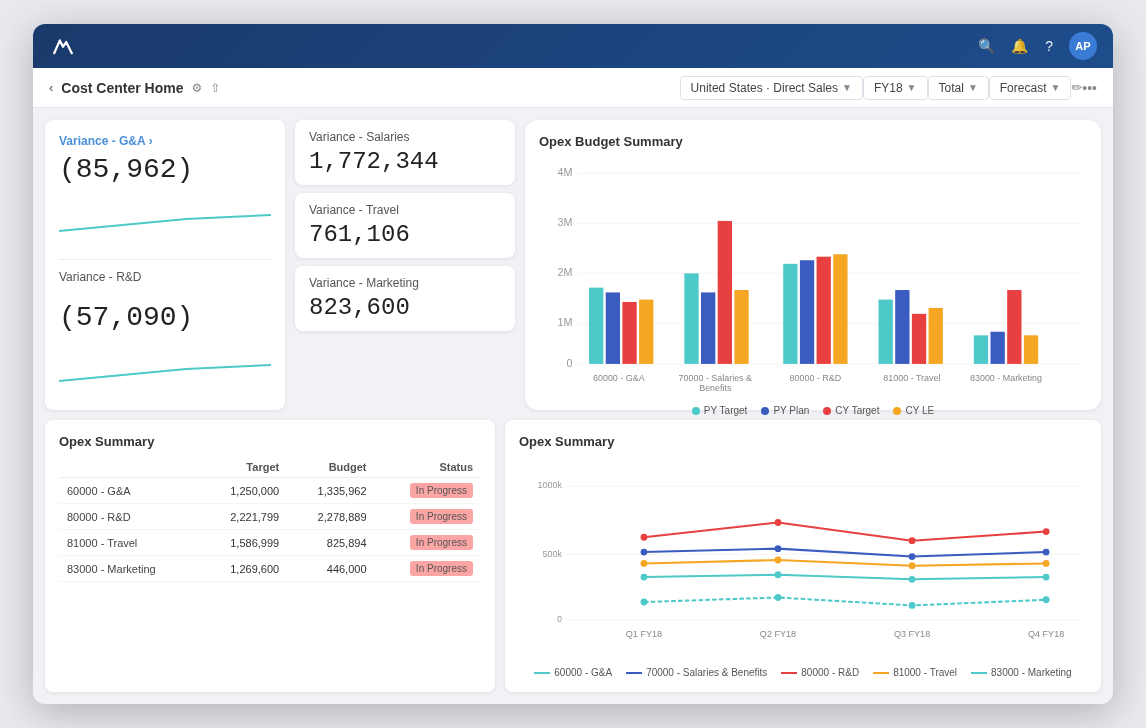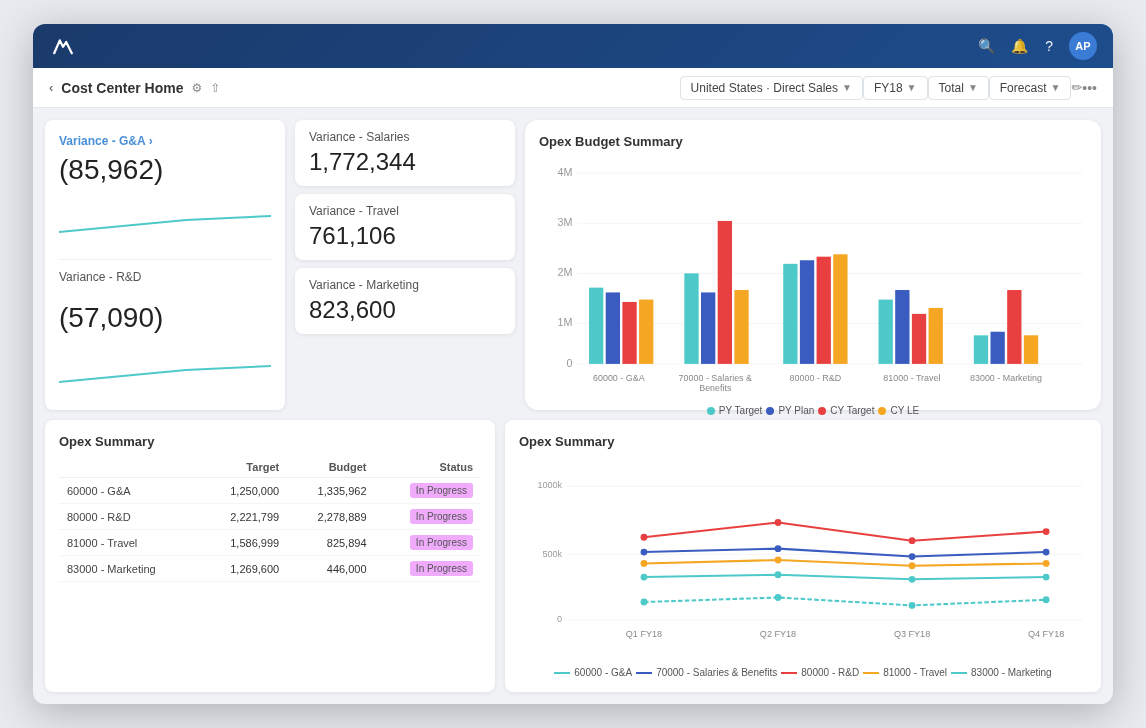--- a/index.html
+++ b/index.html
@@ -151,20 +151,21 @@
       display: flex;
       align-items: center;
       gap: 3px;
       margin-bottom: 6px;
     }
     .card-value-large {
       font-size: 28px;
       font-weight: 400;
       color: #222;
       margin-bottom: 8px;
+      font-family: Liberation Mono, monospace;
     }
     .mini-chart {
       flex: 1;
       position: relative;
     }
     .card-divider {
       border-top: 1px solid #eee;
       margin: 10px 0;
     }
     .card-label-plain {
@@ -252,28 +253,28 @@
     }
     .summary-table td:first-child { text-align: left; color: #444; }
     .status-badge {
       display: inline-block;
       padding: 2px 6px;
       border-radius: 3px;
       font-size: 10px;
       font-weight: 500;
     }
     .status-in-progress {
-      background: #f0abfc;
+      background: #fca5a5;
       color: #555;
     }
 
     
     .legend {
       display: flex;
-      gap: 4px;
+      gap: 14px;
       flex-wrap: wrap;
       margin-top: 6px;
       justify-content: center;
     }
     .legend-item {
       display: flex;
       align-items: center;
       gap: 4px;
       font-size: 10px;
       color: #555;

